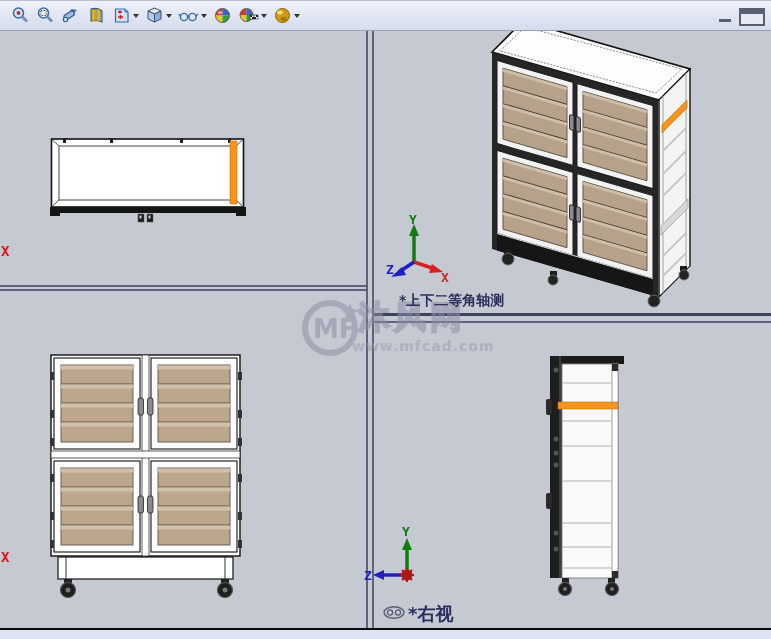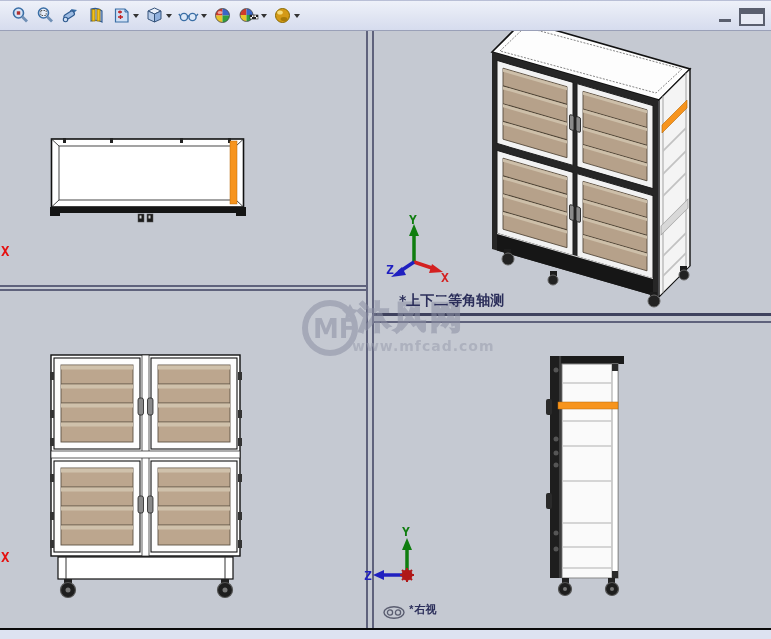--- a/index.html
+++ b/index.html
@@ -489,18 +489,18 @@
       <div class="wm-url">www.mfcad.com</div>
     </div>
 
     <div class="abs view-label" style="left:399px; top:261px; font-size:14px;">*上下二等角轴测</div>
 
     <svg class="abs" style="left:383px; top:575px;" width="22" height="13" viewBox="0 0 22 13">
       <ellipse cx="11" cy="6.5" rx="10" ry="5.8" fill="none" stroke="#5a5d70" stroke-width="1.4"></ellipse>
       <circle cx="7" cy="6.5" r="2.6" fill="none" stroke="#5a5d70" stroke-width="1.3"></circle>
       <circle cx="15" cy="6.5" r="2.6" fill="none" stroke="#5a5d70" stroke-width="1.3"></circle>
     </svg>
-    <div class="abs view-label" style="left:408px; top:571px; font-size:11px;font-family:Liberation Mono, monospace;">*右视</div>
+    <div class="abs view-label" style="left:408px; top:571px; font-size:18px;">*右视</div>
 
   </div>
 
   <div class="bottom-strip"></div>
 </div>
 
 </body></html>

